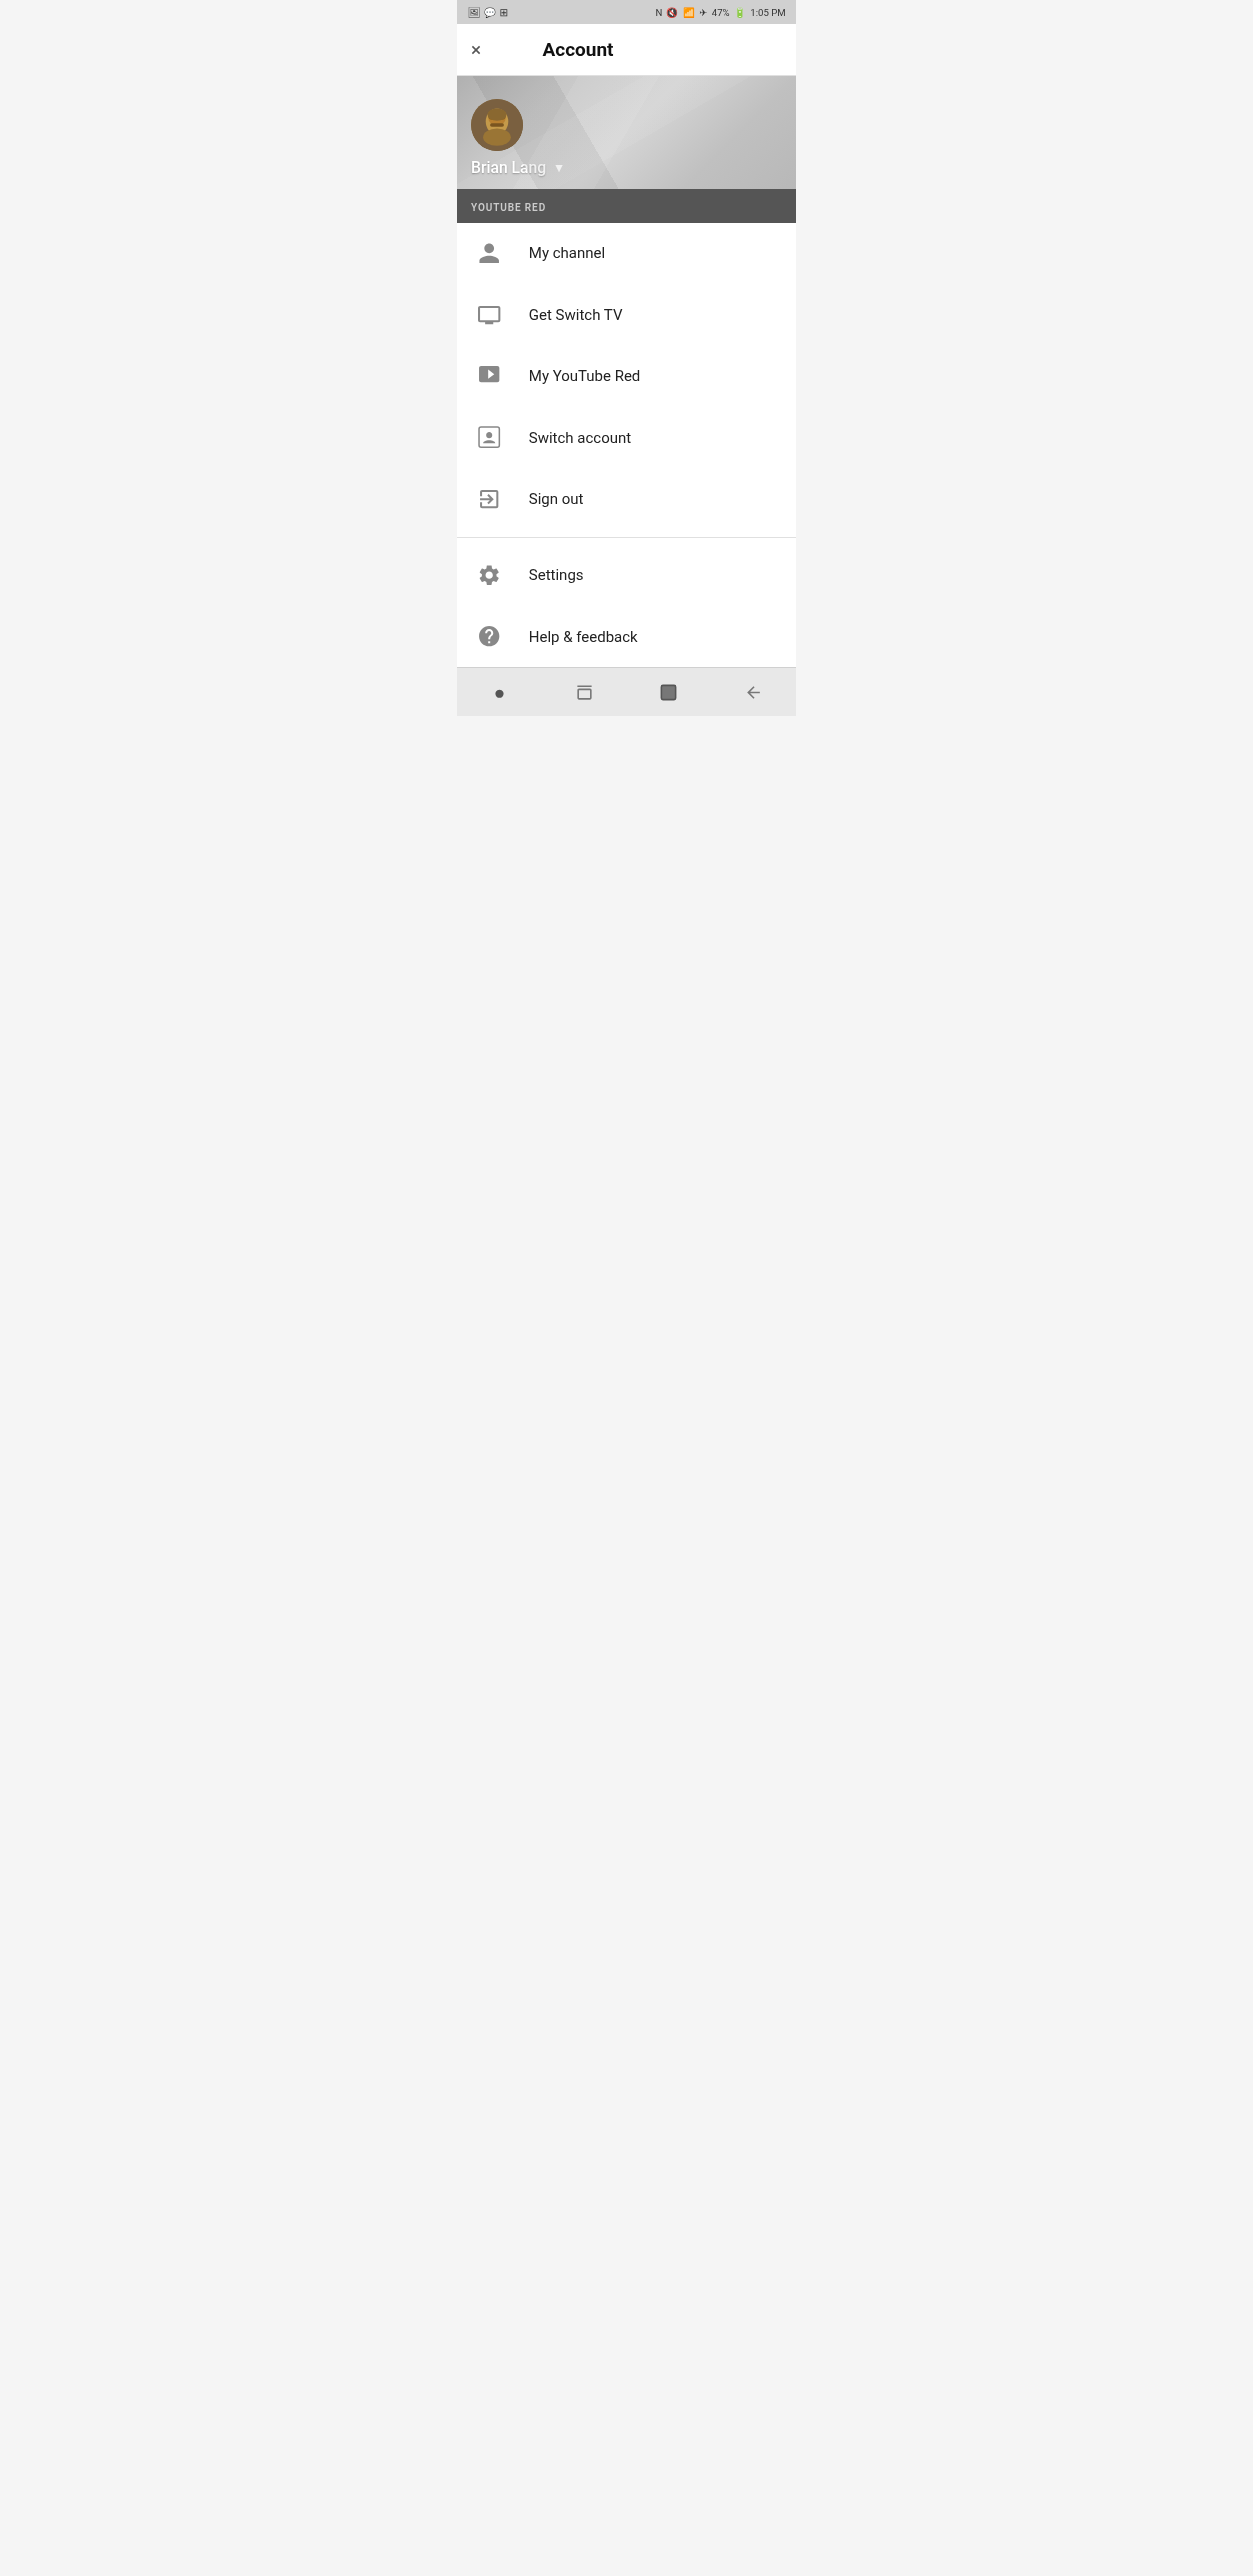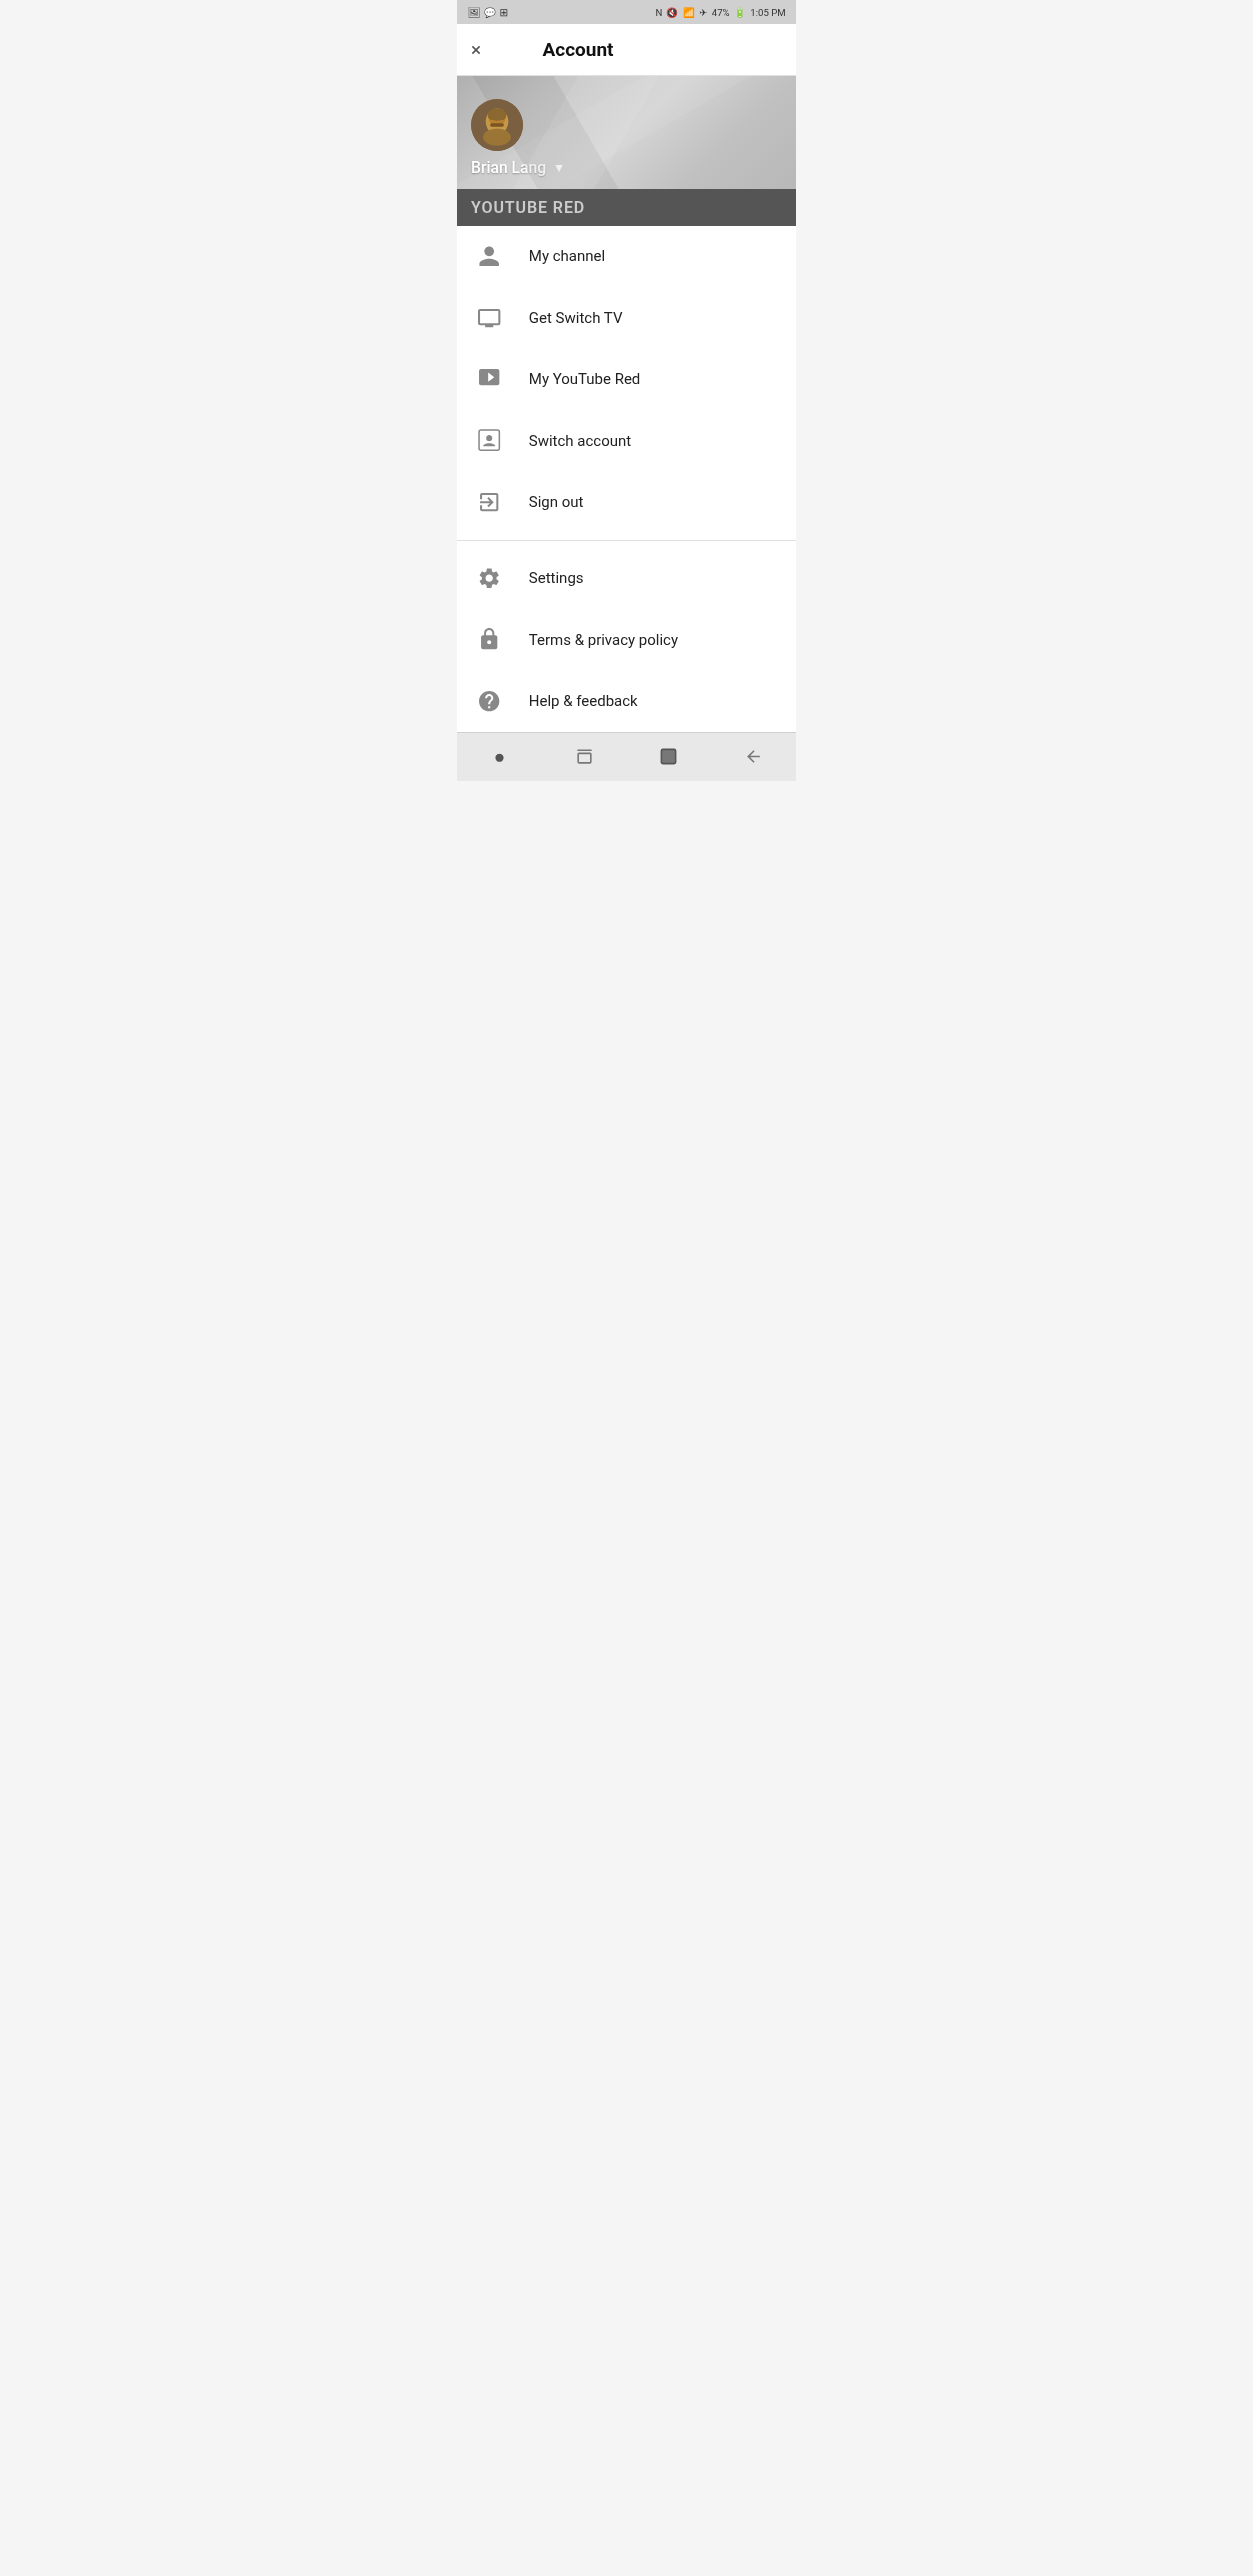--- a/index.html
+++ b/index.html
@@ -131,21 +131,21 @@
       font-size: 12.2px;
     }
 
     
     .yt-red-bar {
       background: #555555;
       padding: 8.7px 14px;
     }
     .yt-red-label {
       color: #cccccc;
-      font-size: 16px;
+      font-size: 10px;
       font-weight: 600;
       letter-spacing: 0.9px;
       text-transform: uppercase;
       margin-top: 7px;
     }
 
     
     .menu-list {
       background: #ffffff;
       flex: 1;
@@ -313,28 +313,20 @@
 
   <div class="menu-item">
     <span class="menu-icon">
       <svg width="24.4" height="24.4" viewBox="0 0 24 24" xmlns="http://www.w3.org/2000/svg">
         <path d="M19.14,12.94c0.04-0.3,0.06-0.61,0.06-0.94c0-0.32-0.02-0.64-0.07-0.94l2.03-1.58c0.18-0.14,0.23-0.41,0.12-0.61 l-1.92-3.32c-0.12-0.22-0.37-0.29-0.59-0.22l-2.39,0.96c-0.5-0.38-1.03-0.7-1.62-0.94L14.4,2.81c-0.04-0.24-0.24-0.41-0.48-0.41 h-3.84c-0.24,0-0.43,0.17-0.47,0.41L9.25,5.35C8.66,5.59,8.12,5.92,7.63,6.29L5.24,5.33c-0.22-0.08-0.47,0-0.59,0.22L2.74,8.87 C2.62,9.08,2.66,9.34,2.86,9.48l2.03,1.58C4.84,11.36,4.8,11.69,4.8,12s0.02,0.64,0.07,0.94l-2.03,1.58 c-0.18,0.14-0.23,0.41-0.12,0.61l1.92,3.32c0.12,0.22,0.37,0.29,0.59,0.22l2.39-0.96c0.5,0.38,1.03,0.7,1.62,0.94l0.36,2.54 c0.05,0.24,0.24,0.41,0.48,0.41h3.84c0.24,0,0.44-0.17,0.47-0.41l0.36-2.54c0.59-0.24,1.13-0.56,1.62-0.94l2.39,0.96 c0.22,0.08,0.47,0,0.59-0.22l1.92-3.32c0.12-0.22,0.07-0.47-0.12-0.61L19.14,12.94z M12,15.6c-1.98,0-3.6-1.62-3.6-3.6 s1.62-3.6,3.6-3.6s3.6,1.62,3.6,3.6S13.98,15.6,12,15.6z" fill="#888"></path>
       </svg>
     </span>
     <span class="menu-label">Settings</span>
   </div>
 
-  <div class="menu-item">
-    <span class="menu-icon">
-      <svg width="24.4" height="24.4" viewBox="0 0 24 24" xmlns="http://www.w3.org/2000/svg">
-        <path d="M18 8h-1V6c0-2.76-2.24-5-5-5S7 3.24 7 6v2H6c-1.1 0-2 .9-2 2v10c0 1.1.9 2 2 2h12c1.1 0 2-.9 2-2V10c0-1.1-.9-2-2-2zm-6 9c-1.1 0-2-.9-2-2s.9-2 2-2 2 .9 2 2-.9 2-2 2zm3.1-9H8.9V6c0-1.71 1.39-3.1 3.1-3.1 1.71 0 3.1 1.39 3.1 3.1v2z" fill="#888"></path>
-      </svg>
-    </span>
-    <span class="menu-label">Terms &amp; privacy policy</span>
-  </div>
 
   <div class="menu-item">
     <span class="menu-icon">
       <svg width="24.4" height="24.4" viewBox="0 0 24 24" xmlns="http://www.w3.org/2000/svg">
         <path d="M12 2C6.48 2 2 6.48 2 12s4.48 10 10 10 10-4.48 10-10S17.52 2 12 2zm1 17h-2v-2h2v2zm2.07-7.75l-.9.92C13.45 12.9 13 13.5 13 15h-2v-.5c0-1.1.45-2.1 1.17-2.83l1.24-1.26c.37-.36.59-.86.59-1.41 0-1.1-.9-2-2-2s-2 .9-2 2H8c0-2.21 1.79-4 4-4s4 1.79 4 4c0 .88-.36 1.68-.93 2.25z" fill="#888"></path>
       </svg>
     </span>
     <span class="menu-label">Help &amp; feedback</span>
   </div>
 

